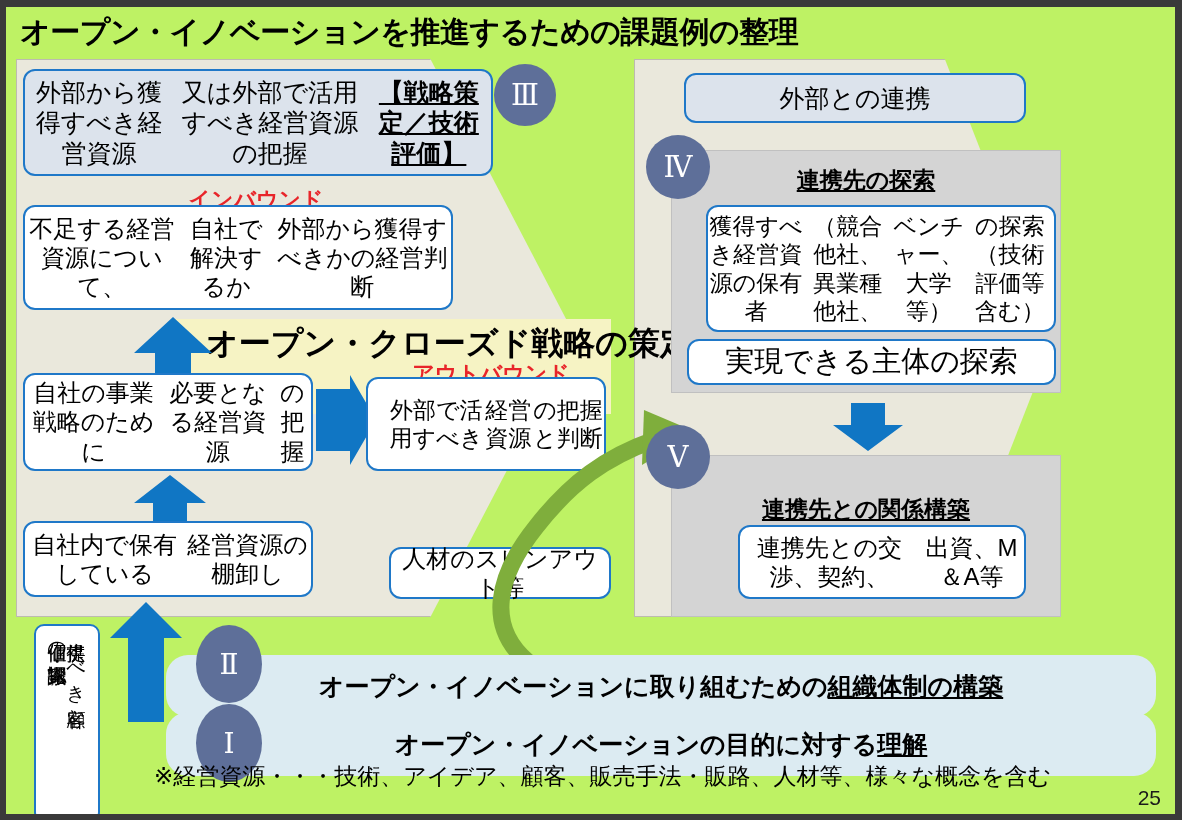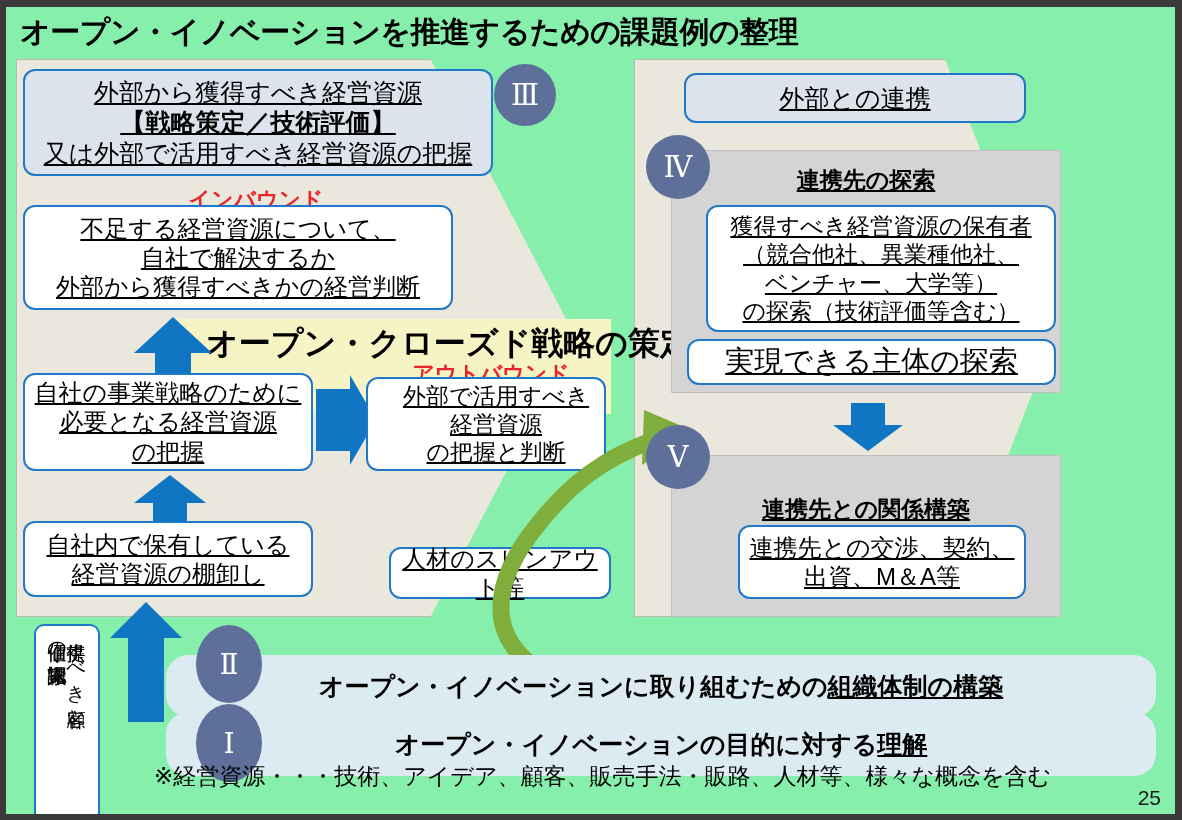--- a/index.html
+++ b/index.html
@@ -4,21 +4,21 @@
 <style>
   html, body {
     margin: 0;
     padding: 0;
     background: #3a3a3a;
   }
   #slide {
     position: relative;
     width: 1182px;
     height: 820px;
-    background: #86efac;
+    background: #bef264;
     overflow: hidden;
     font-family: "Liberation Sans", "DejaVu Sans", sans-serif;
     box-sizing: border-box;
     border-left: 6px solid #3a3a3a;
     border-top: 7px solid #3a3a3a;
     border-right: 7px solid #3a3a3a;
     border-bottom: 6px solid #3a3a3a;
   }
   .abs { position: absolute; box-sizing: border-box; }
 
@@ -46,27 +46,26 @@
     clip-path: polygon(0 0, 74% 0, 100% 50%, 74% 100%, 0 100%);
     -webkit-clip-path: polygon(0 0, 74% 0, 100% 50%, 74% 100%, 0 100%);
   }
 
   
   .rbox {
     border: 2.5px solid #1F78C8;
     border-radius: 12px;
     background: #ffffff;
     display: flex;
-    flex-direction: column;
+    flex-direction: row;
     align-items: center;
     justify-content: center;
     text-align: center;
     color: #000;
     line-height: 1.22;
-    text-decoration: underline;
   }
   .rbox-tinted { background: #DCE3EC; }
 
   
   .rn-circle {
     border-radius: 50%;
     background: #5E6F99;
     color: #ffffff;
     display: flex;
     align-items: center;
@@ -173,22 +172,22 @@
   <div class="abs" id="title">オープン・イノベーションを推進するための課題例の整理</div>
 
   <div class="abs chevron" id="left-panel"></div>
 
   <div class="abs chevron" id="right-panel"></div>
 
   <div class="abs rn-circle" style="left:488px; top:57px; width:62px; height:62px; font-size:29px;">Ⅲ</div>
 
   <div class="abs rbox rbox-tinted" style="left:17px; top:62px; width:470px; height:107px; font-size:25px;">
     <span>外部から獲得すべき経営資源</span>
+    <span>又は外部で活用すべき経営資源の把握</span>
     <span style="font-weight:bold; text-decoration:underline;">【戦略策定／技術評価】</span>
-    <span>又は外部で活用すべき経営資源の把握</span>
   </div>
 
   <div class="abs red-label" style="left:90px; top:178px; width:320px;">インバウンド</div>
 
   <div class="abs rbox" style="left:17px; top:198px; width:430px; height:105px; font-size:24px;">
     <span>不足する経営資源について、</span>
     <span>自社で解決するか</span>
     <span>外部から獲得すべきかの経営判断</span>
   </div>
 

